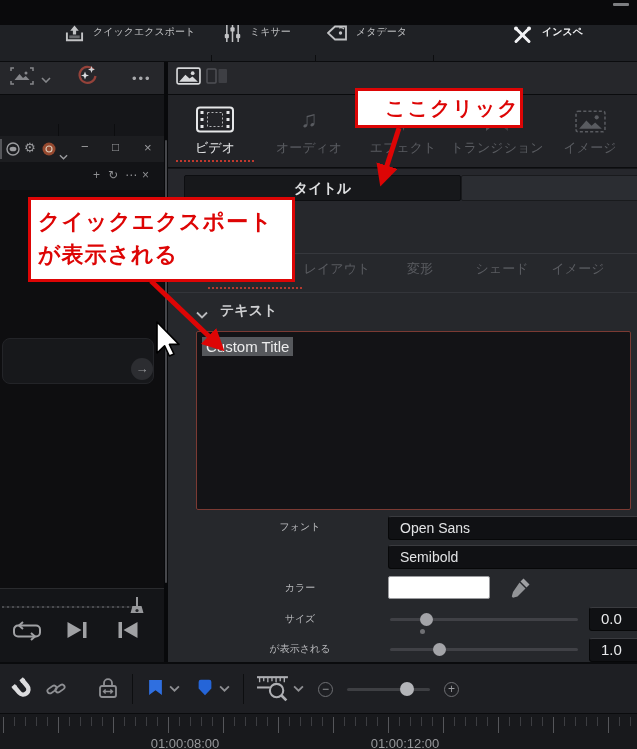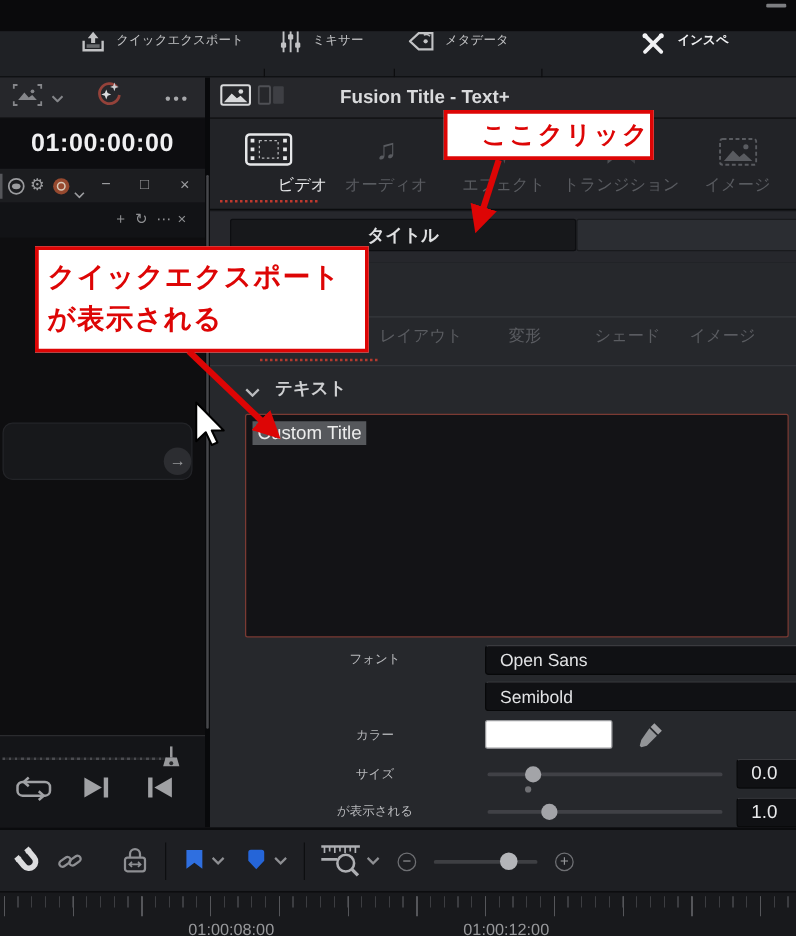--- a/index.html
+++ b/index.html
@@ -37,21 +37,21 @@
   #joghandle{position:absolute;left:129px;top:8px;}
   .transport{position:absolute;top:32px;color:#a0a1a4;}
   #colsep{left:164px;top:62px;width:4px;height:600px;background:#08090b;}
   #scrollbar{left:165px;top:140px;width:2px;height:443px;background:#46474b;border-radius:1px;}
   
   #insp-tabs{left:168px;top:95px;width:469px;height:73px;background:#222327;border-bottom:1px solid #0b0c0e;}
   .itab{position:absolute;top:0;width:94px;height:73px;text-align:center;}
   .itab .ic{height:40px;display:flex;align-items:flex-end;justify-content:center;padding-bottom:2px;}
   .itab .tl{font-size:13px;margin-top:4px;}
   .itab.dim{color:#595b60;}
-  .itab.active{color:#e6e7e9;text-align:right;}
+  .itab.active{color:#e6e7e9;}
   .itab.active .ul{position:absolute;left:8px;right:8px;bottom:6px;height:0;border-bottom:2px dotted #c0392e;}
   
   #segrow{left:168px;top:169px;width:469px;height:41px;background:#26272c;}
   #seg-title{position:absolute;left:16px;top:6px;width:277px;height:26px;background:#17181b;border:1px solid #0d0e11;border-radius:2px;
              color:#dfe0e2;font-weight:bold;font-size:14px;text-align:center;line-height:24px;}
   #seg-settings{position:absolute;left:293px;top:6px;width:430px;height:26px;background:#2b2d32;border:1px solid #191a1d;border-radius:2px;
              color:#6b6d72;font-size:14px;text-align:center;line-height:24px;}
   
   #panel{left:168px;top:210px;width:469px;height:452px;background:#26282c;}
   .subtab{position:absolute;top:50px;font-size:13px;color:#5a5c61;transform:translateX(-50%);}
@@ -198,26 +198,22 @@
       </span>
     </div>
     <div class="t2-icon" style="left:206px;color:#4f5055">
       <span>
         <svg width="22" height="16" viewBox="0 0 22 16">
             <rect x="1" y="1" width="9" height="14" rx="1" fill="none" stroke="currentColor" stroke-width="1.5"></rect>
             <rect x="12.5" y="1" width="8.5" height="14" rx="1" fill="currentColor" opacity=".6"></rect>
           </svg>
       </span>
     </div>
-    <div id="cliptitle">Fusion Title - Text+</div>
-  </div>
-
-  <div class="abs" id="tcbar">
-    <div id="timecode">01:00:00:00</div>
-  </div>
+  </div>
+
 
   <div class="abs" id="ovl-titlebar">
     <span style="position:absolute;left:0;top:3px;width:2px;height:20px;background:#55565a"></span>
     <span style="position:absolute;left:6px;top:6px">
       <svg width="14" height="14" viewBox="0 0 14 14">
           <circle cx="7" cy="7" r="6" fill="none" stroke="currentColor" stroke-width="1.4"></circle>
           <ellipse cx="7" cy="7" rx="3.4" ry="2.3" fill="currentColor"></ellipse>
         </svg>
     </span>
     <span style="position:absolute;left:24px;top:4px;font-size:13px">⚙</span>

